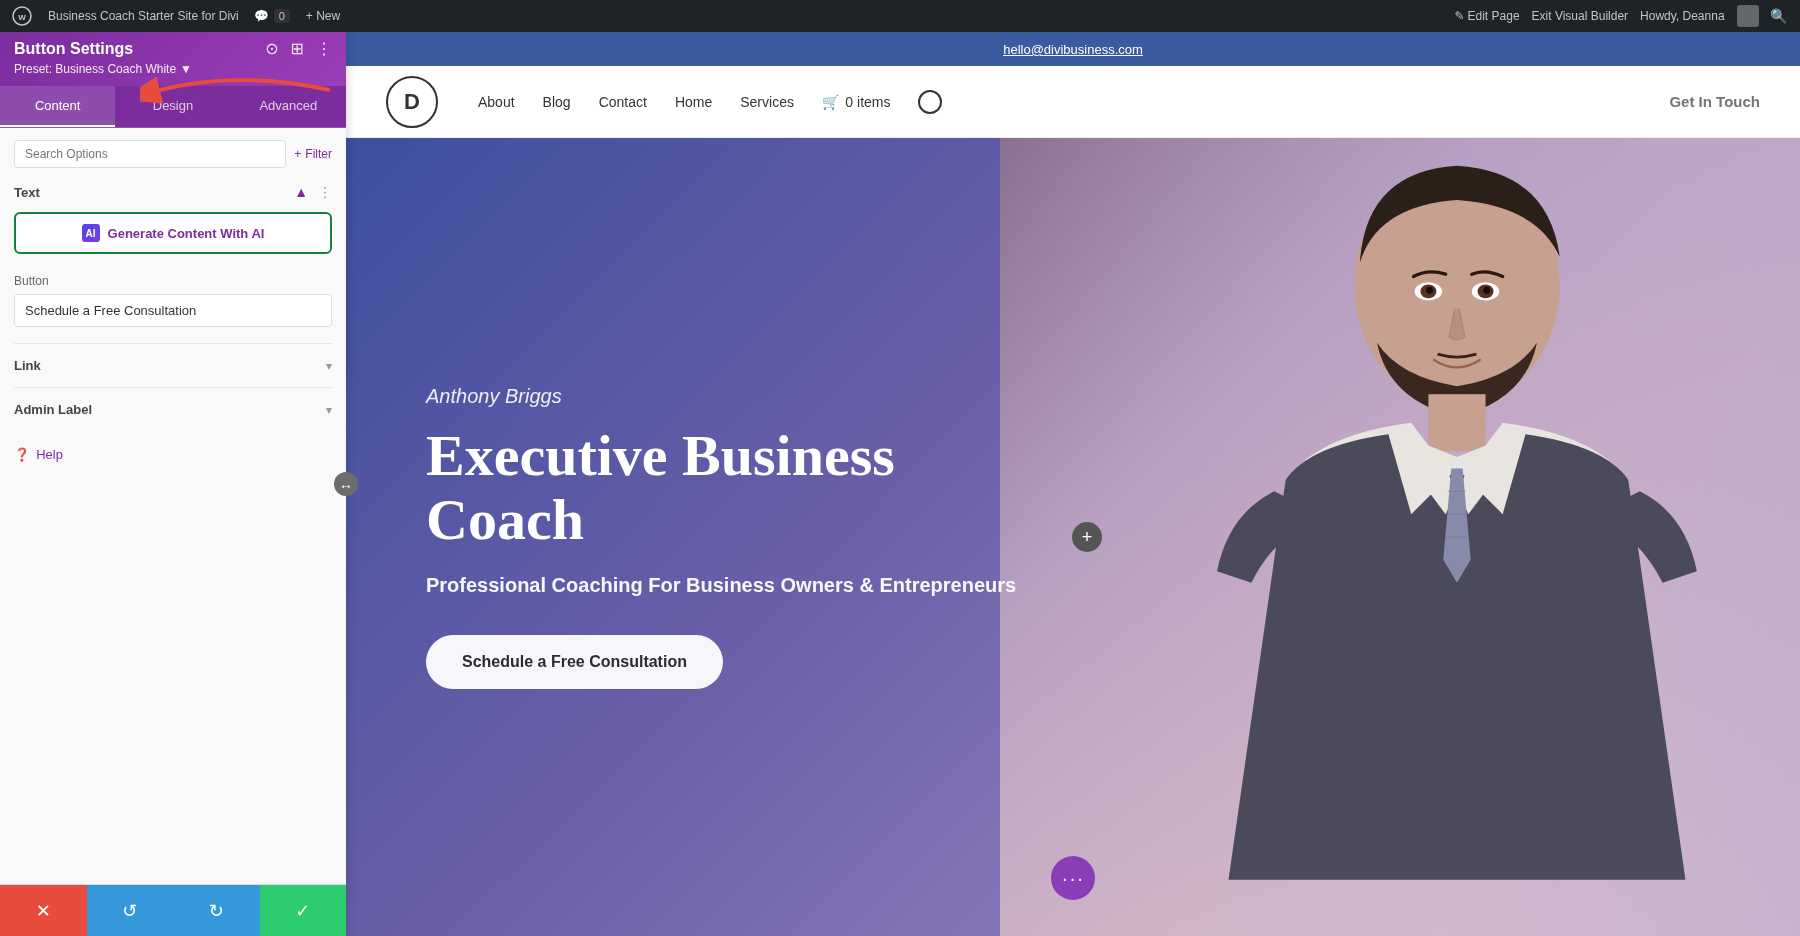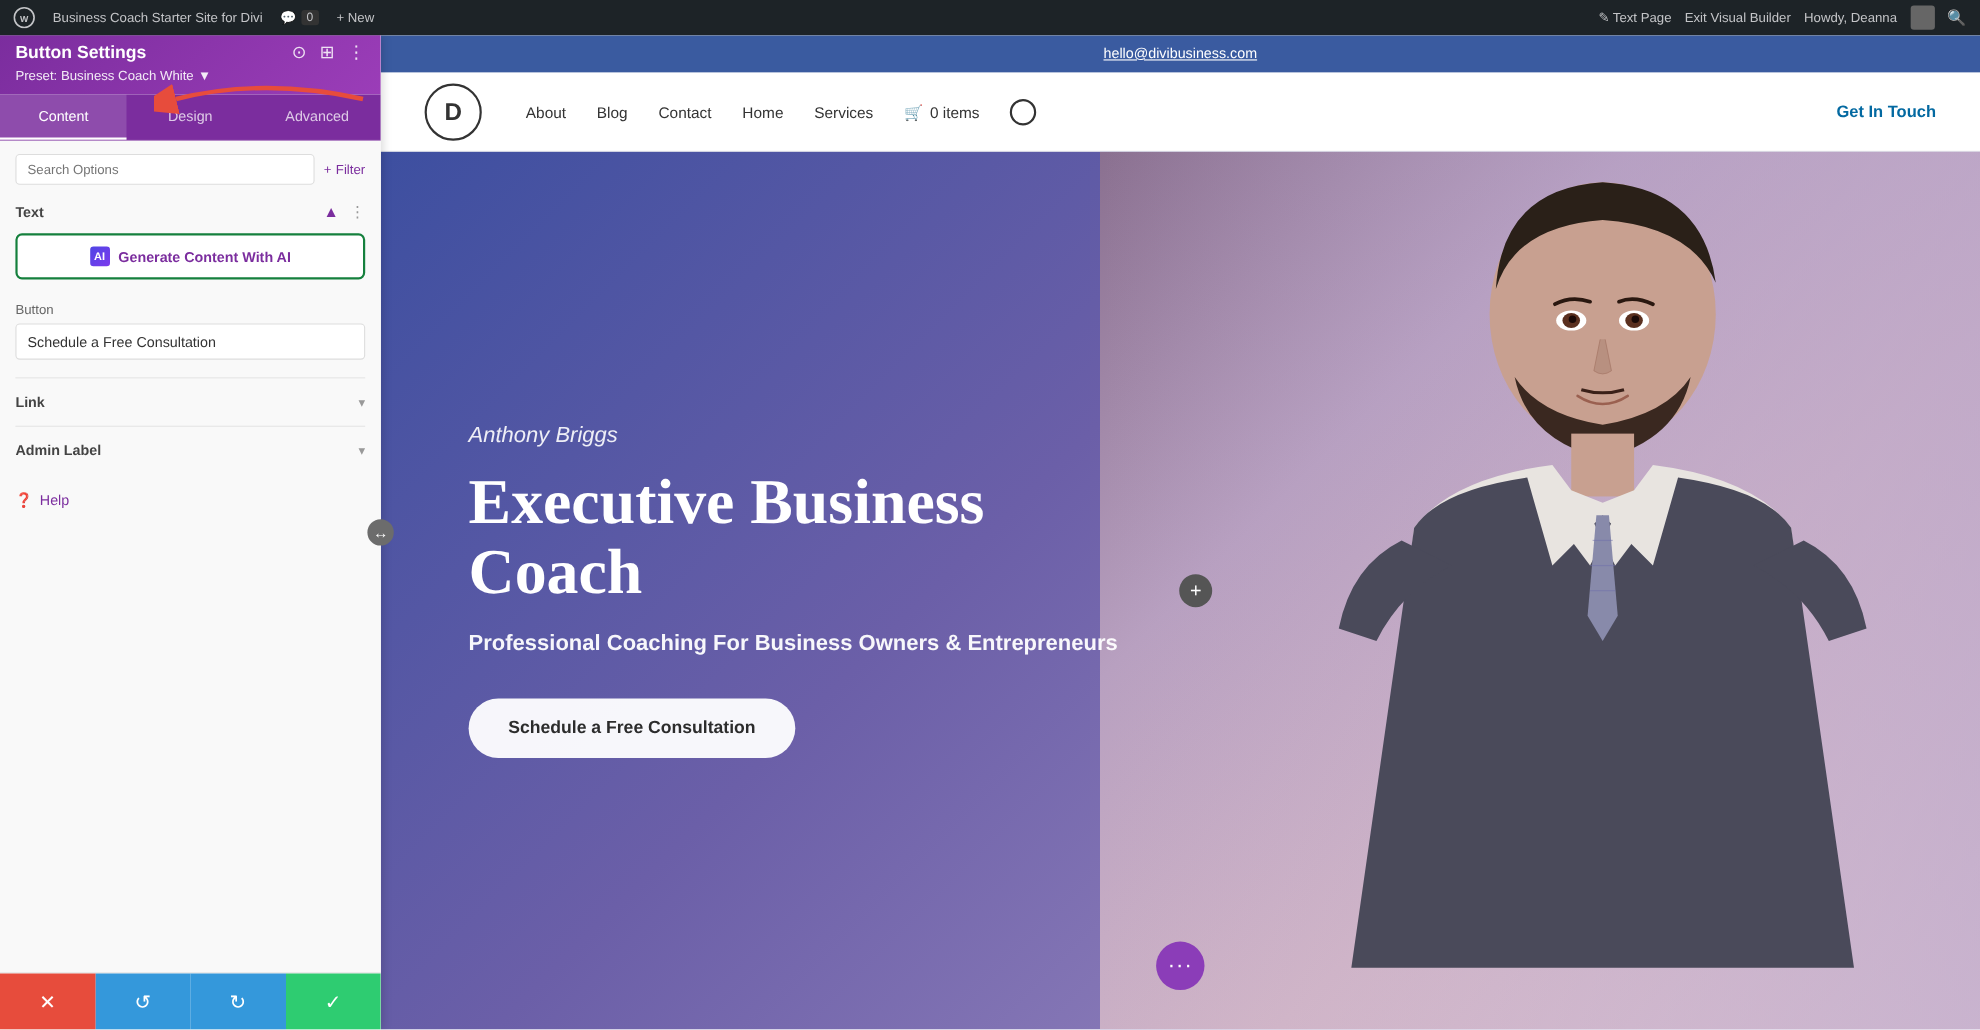--- a/index.html
+++ b/index.html
@@ -371,21 +371,21 @@
       font-size: 14px;
       cursor: pointer;
     }
     .nav-search-icon {
       color: #333;
       font-size: 16px;
       cursor: pointer;
     }
     .nav-cta {
       margin-left: auto;
-      color: #0369a1;
+      color: #737373;
       font-size: 15px;
       font-weight: 700;
       cursor: pointer;
       text-align: right;
     }
 
     
     .hero-section {
       flex: 1;
       background: linear-gradient(135deg, #3d4fa0 0%, #6b5fa8 40%, #8a7bb8 70%, #b8a8d0 100%);
@@ -520,21 +520,21 @@
   <div class="wp-admin-bar-item">
     <span>💬</span>
     <span class="comment-bubble">0</span>
   </div>
   <div class="wp-admin-bar-item">
     <span>+ New</span>
   </div>
   <div class="wp-admin-bar-right">
     <div class="edit-page-btn">
       <span>✎</span>
-      <span>Text Page</span>
+      <span>Edit Page</span>
     </div>
     <div class="exit-visual-btn">
       <span>Exit Visual Builder</span>
     </div>
     <div class="howdy">
       <span>Howdy, Deanna</span>
     </div>
     <div style="width:22px;height:22px;background:#666;border-radius:3px;"></div>
     <div style="color:#c3c4c7;font-size:14px;cursor:pointer;">🔍</div>
   </div>

